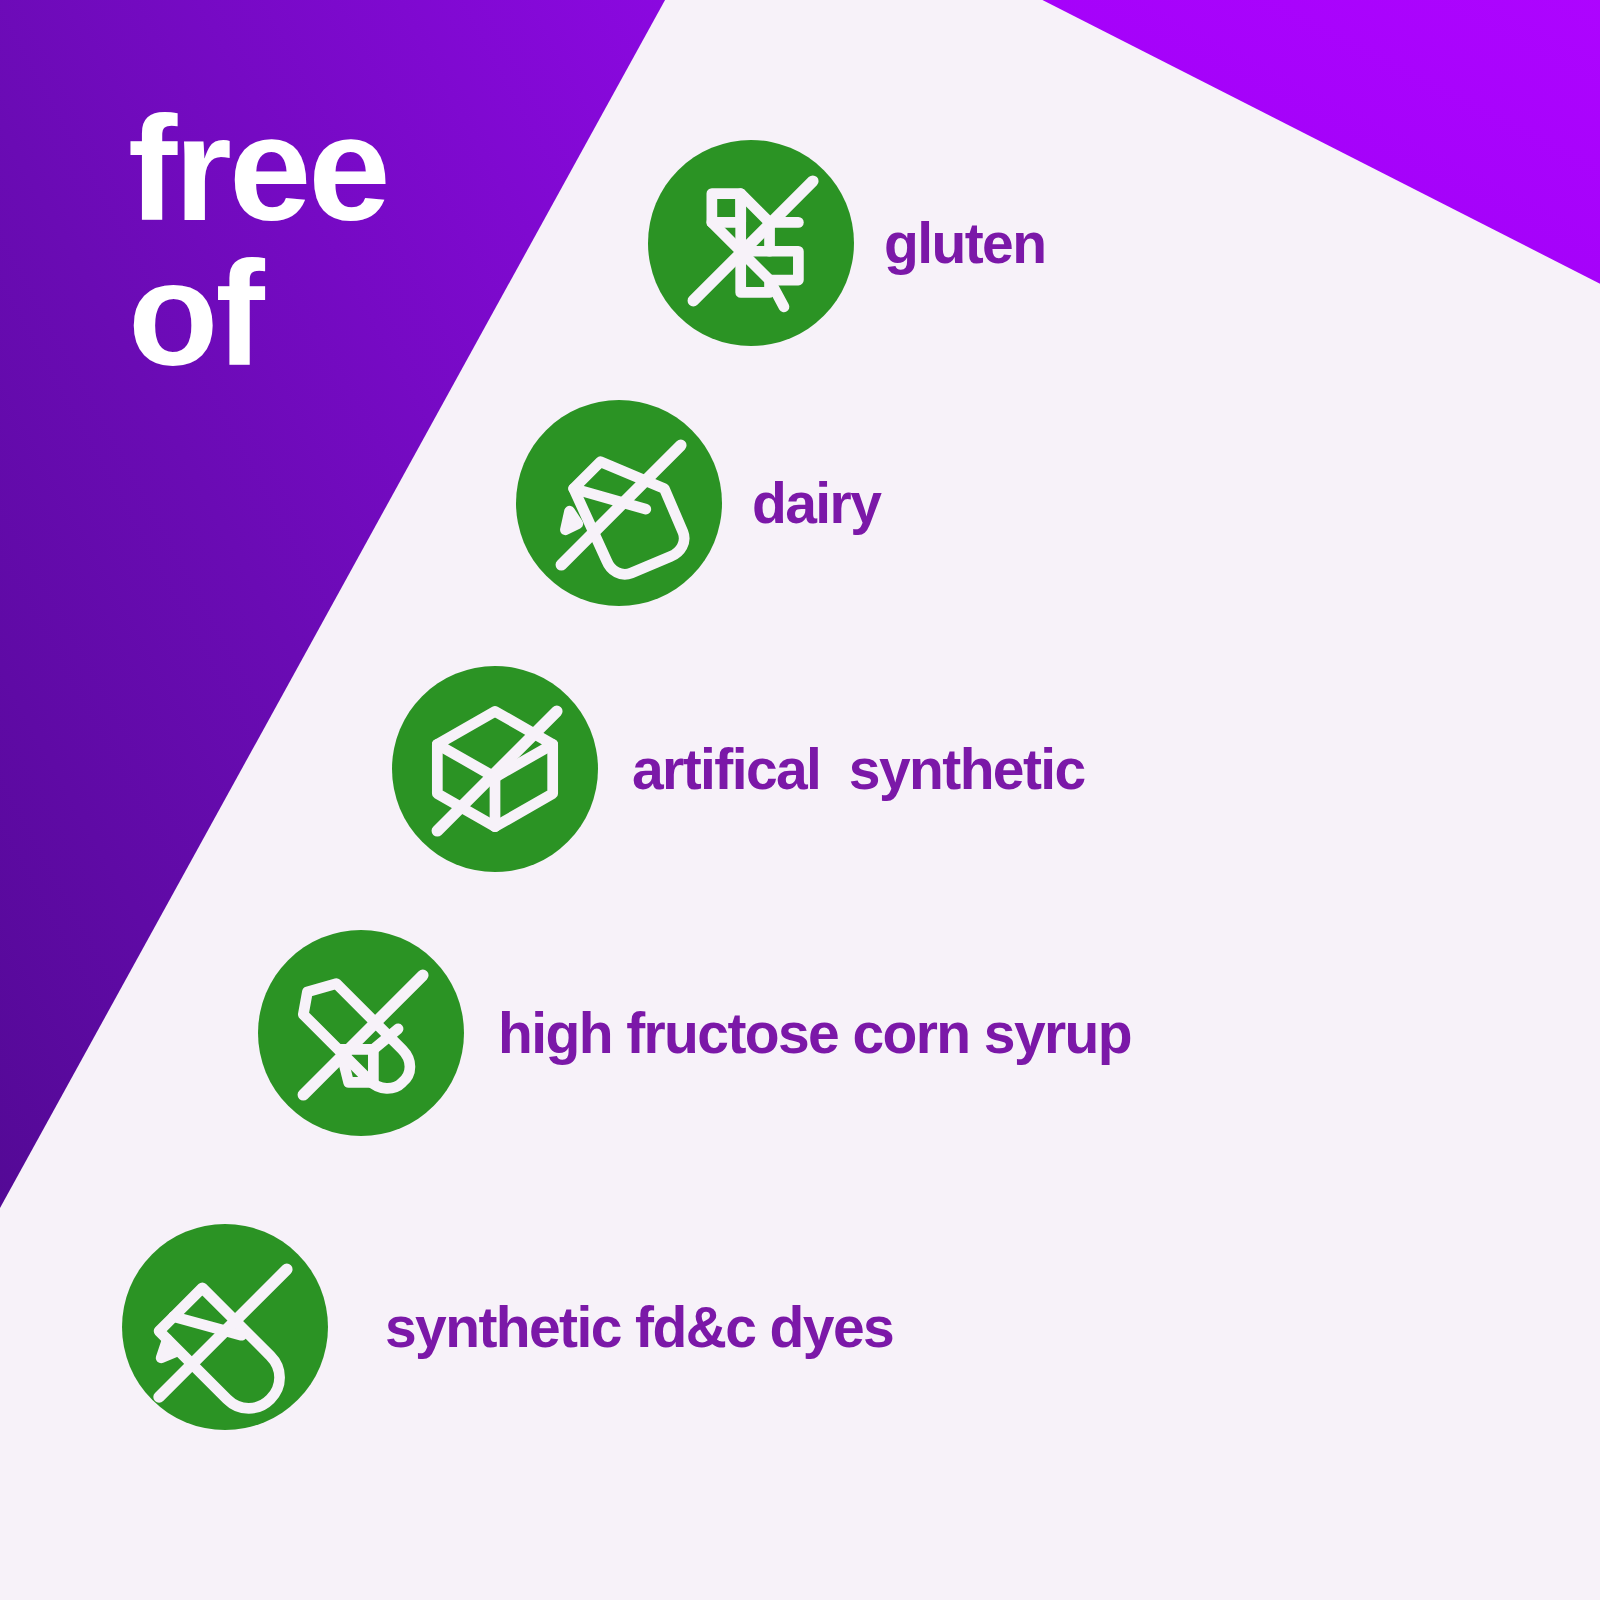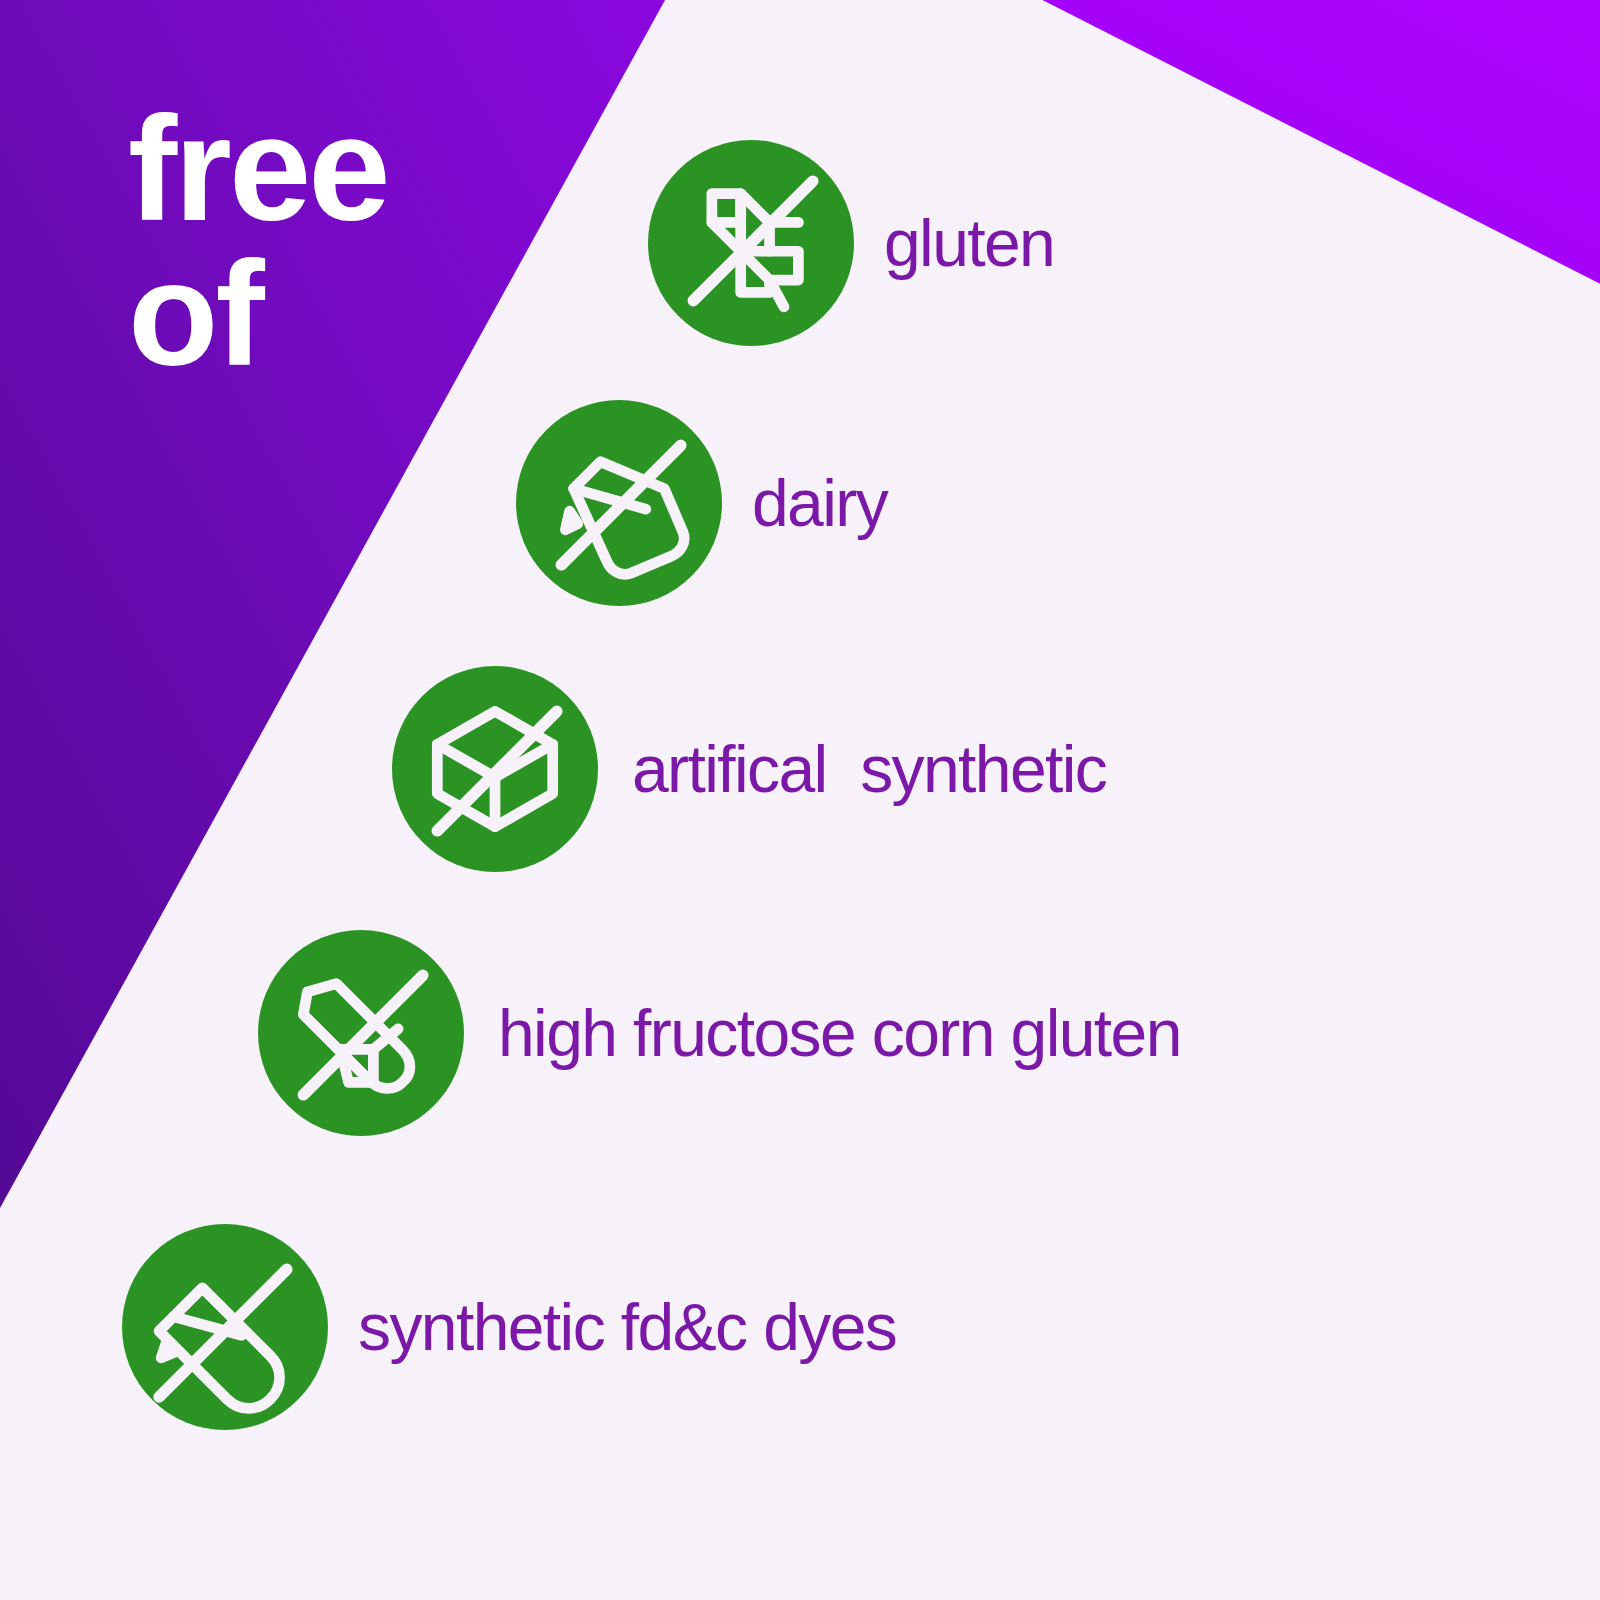--- a/index.html
+++ b/index.html
@@ -57,22 +57,22 @@
     background: #2b9324;
     display: block;
   }
   .icon-badge svg {
     display: block;
     width: 100%;
     height: 100%;
   }
   .row-label {
     color: #7b18a8;
-    font-size: 66px;
-    font-weight: 400;
+    font-size: 57px;
+    font-weight: 700;
     letter-spacing: -1.6px;
     white-space: pre;
     line-height: 1;
   }
 
   
   #row-gluten   { left: 648px; top: 140px; }
   #row-gluten   .icon-badge { width: 206px; height: 206px; }
   #row-gluten   .row-label  { margin-left: 30px; }
 
@@ -81,21 +81,21 @@
   #row-dairy    .row-label  { margin-left: 30px; }
 
   #row-sweet    { left: 392px; top: 666px; }
   #row-sweet    .icon-badge { width: 206px; height: 206px; }
   #row-sweet    .row-label  { margin-left: 34px; }
 
   #row-hfcs     { left: 258px; top: 930px; }
   #row-hfcs     .icon-badge { width: 206px; height: 206px; }
   #row-hfcs     .row-label  { margin-left: 34px; }
 
-  #row-dyes     { left: 122px; top: 1224px; }
+  #row-dyes     { left: 122px; top: 1224px; gap: 27px; }
   #row-dyes     .icon-badge { width: 206px; height: 206px; }
   #row-dyes     .row-label  { margin-left: 30px; }
 </style>
 </head>
 <body>
 
 <div id="stage">
 
   <svg class="bg-layer" viewBox="0 0 1600 1600" preserveAspectRatio="none" aria-hidden="true">
     <defs>
@@ -180,21 +180,21 @@
         <g fill="none" stroke="#f7f2f9" stroke-width="5.2" stroke-linecap="round" stroke-linejoin="round">
 
           <path d="M24,30 L38,26 L70,58 C75,63 75,70 70,74 C66,78 59,78 54,73 L22,41 Z"></path>
 
           <path d="M40,58 L56,58 L56,74 L44,74 Z"></path>
           <path d="M56,58 L68,48"></path>
         </g>
         <path d="M22,80 L80,22" fill="none" stroke="#f7f2f9" stroke-width="5.6" stroke-linecap="round"></path>
       </svg>
     </span>
-    <span class="row-label">high fructose corn gluten</span>
+    <span class="row-label">high fructose corn syrup</span>
   </div>
 
   <div class="row" id="row-dyes">
     <span class="icon-badge">
       <svg viewBox="0 0 100 100" aria-hidden="true">
         <g fill="none" stroke="#f7f2f9" stroke-width="5.2" stroke-linecap="round" stroke-linejoin="round">
 
           <path d="M25,45 L39,31 L72,64 C78,70 78,79 72,85 C66,91 57,91 51,85 L18,52 Z"></path>
 
           <path d="M25,45 L58,54"></path>

